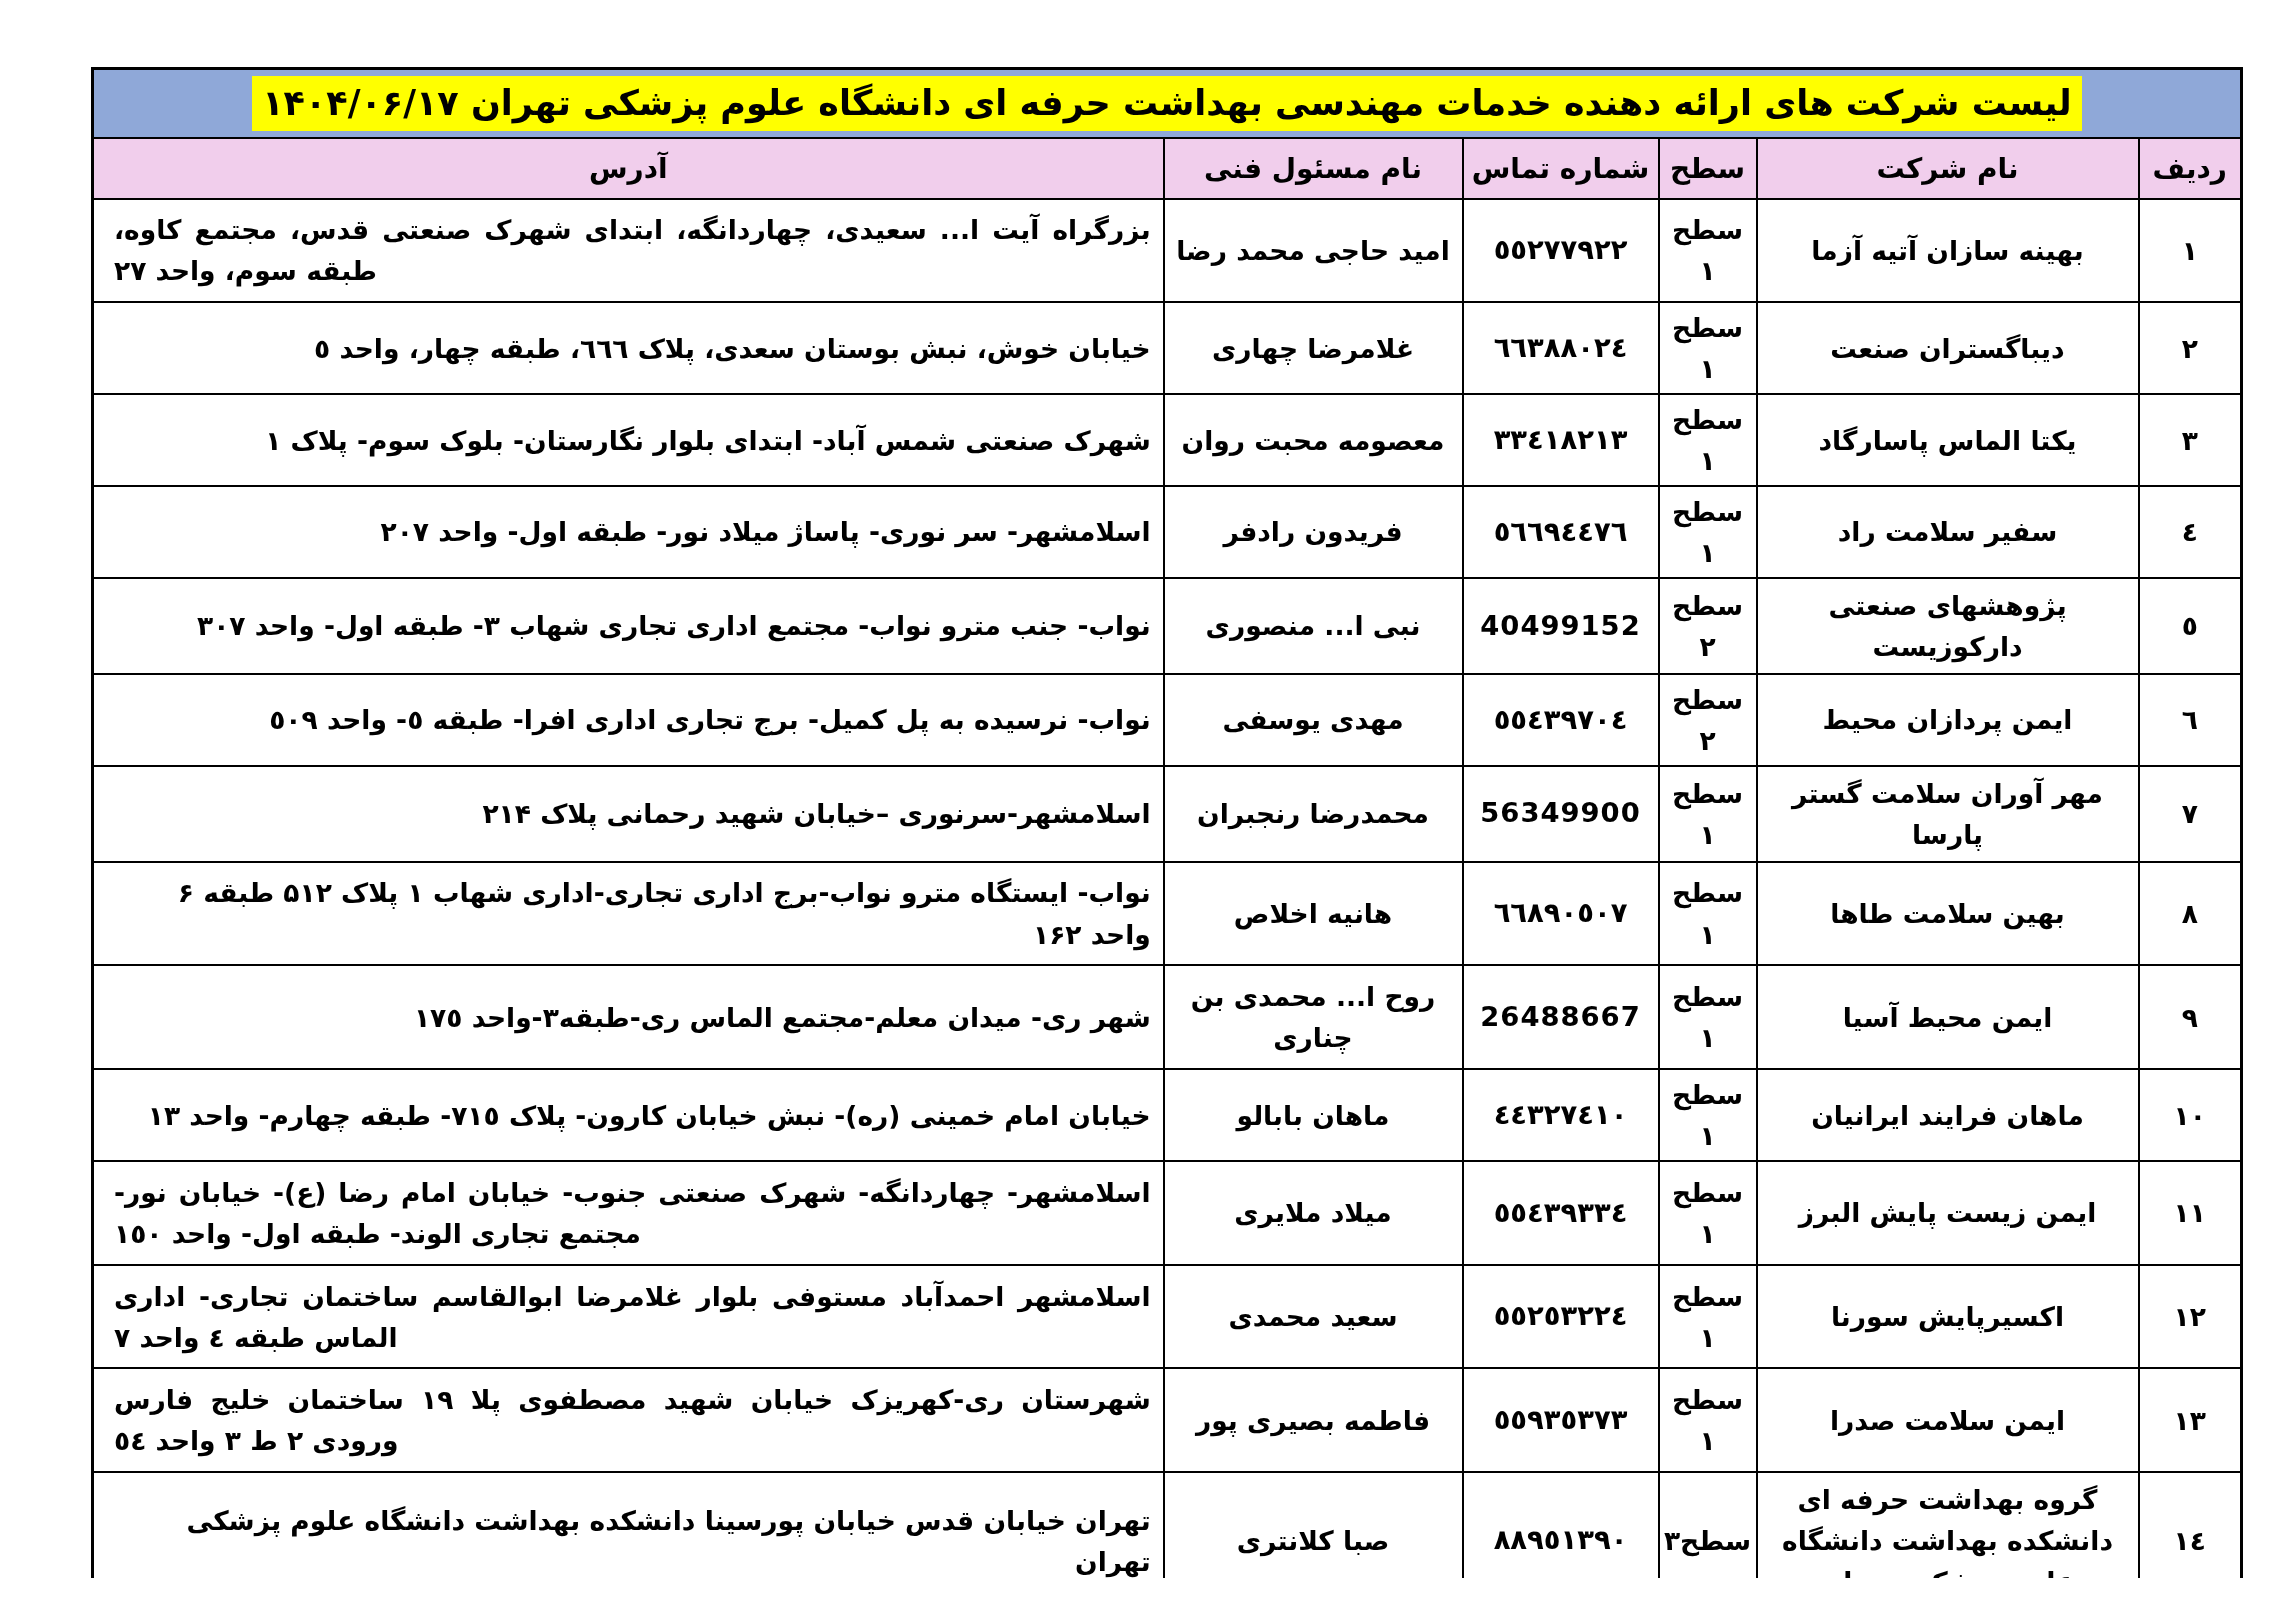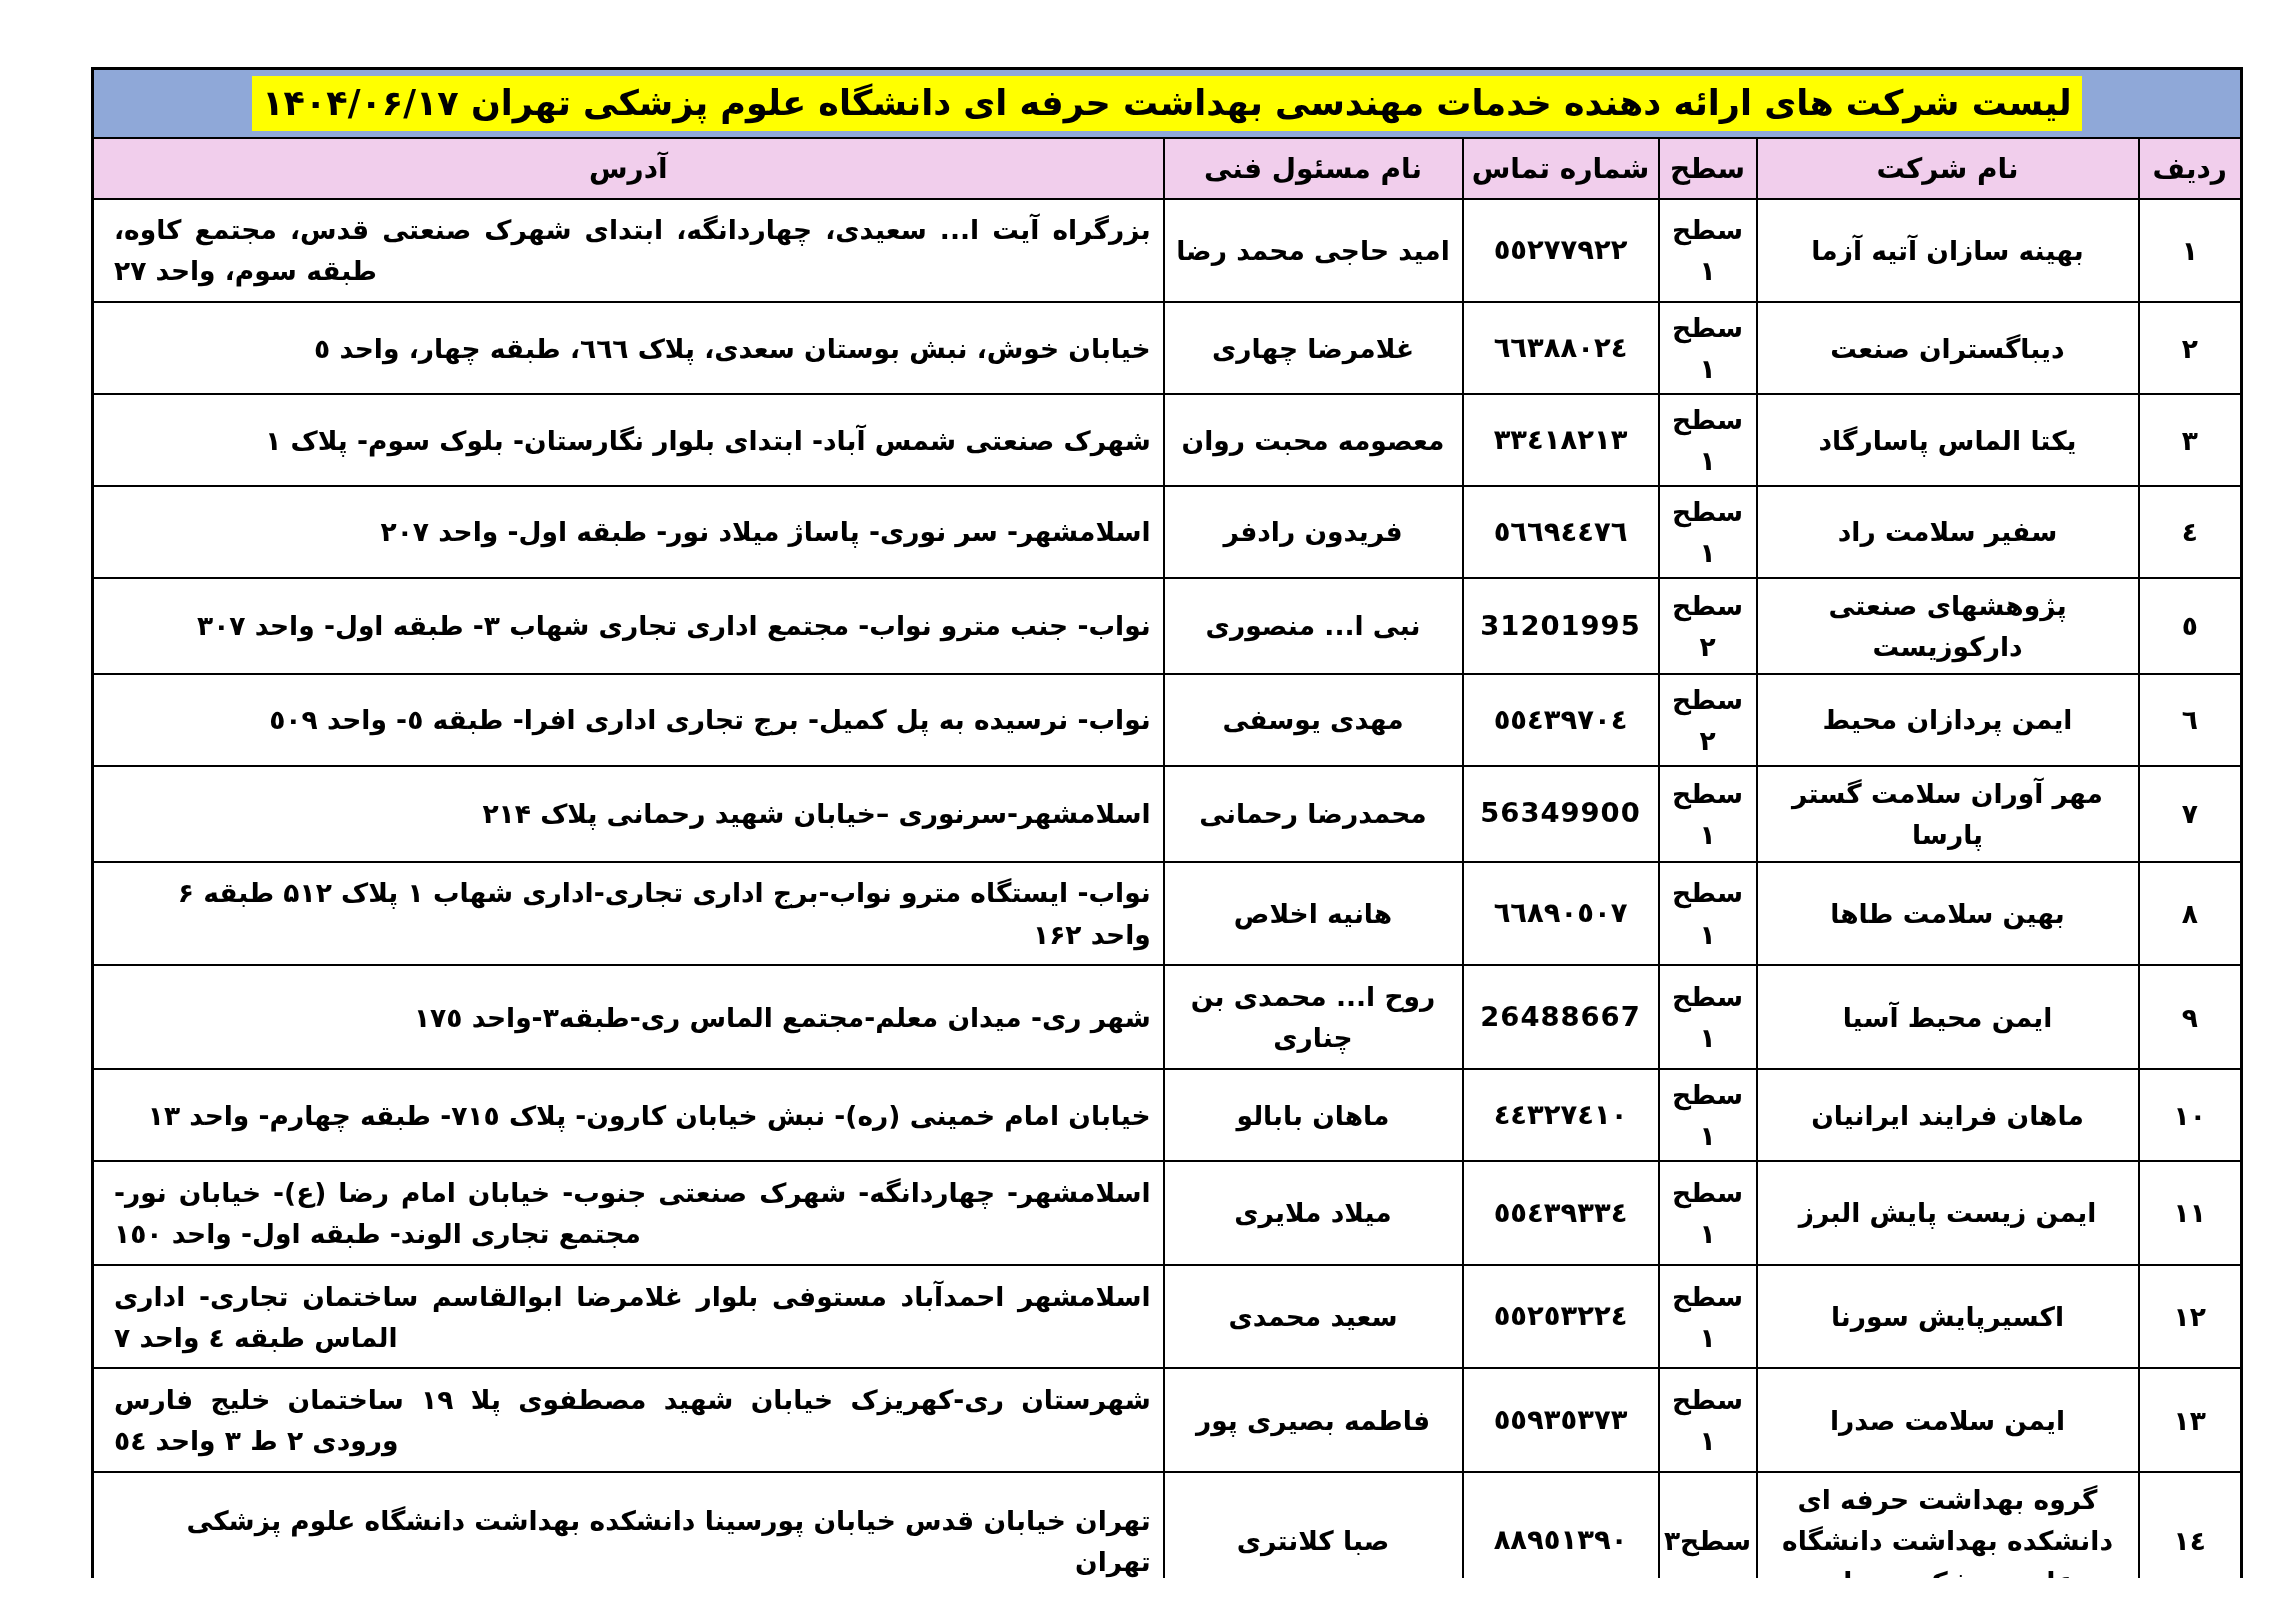--- a/index.html
+++ b/index.html
@@ -140,40 +140,40 @@
 ١</td>
           <td class="col-phone">٥٦٦٩٤٤٧٦</td>
           <td class="col-manager">فریدون رادفر</td>
           <td class="col-address">اسلامشهر- سر نوری- پاساژ میلاد نور- طبقه اول- واحد ۲۰۷</td>
         </tr>
         <tr>
           <td class="col-row">٥</td>
           <td class="col-company">پژوهشهای صنعتی دارکوزیست</td>
           <td class="col-level">سطح
 ٢</td>
-          <td class="col-phone">31201995</td>
+          <td class="col-phone">40499152</td>
           <td class="col-manager">نبی ا... منصوری</td>
           <td class="col-address">نواب- جنب مترو نواب- مجتمع اداری تجاری شهاب ۳- طبقه اول- واحد ۳۰۷</td>
         </tr>
         <tr>
           <td class="col-row">٦</td>
           <td class="col-company">ایمن پردازان محیط</td>
           <td class="col-level">سطح
 ٢</td>
           <td class="col-phone">٥٥٤٣٩٧٠٤</td>
           <td class="col-manager">مهدی یوسفی</td>
           <td class="col-address">نواب- نرسیده به پل کمیل- برج تجاری اداری افرا- طبقه ٥- واحد ٥٠٩</td>
         </tr>
         <tr>
           <td class="col-row">٧</td>
           <td class="col-company">مهر آوران سلامت گستر پارسا</td>
           <td class="col-level">سطح
 ١</td>
           <td class="col-phone">56349900</td>
-          <td class="col-manager">محمدرضا رحمانی</td>
+          <td class="col-manager">محمدرضا رنجبران</td>
           <td class="col-address">اسلامشهر-سرنوری –خیابان شهید رحمانی پلاک ۲۱۴</td>
         </tr>
         <tr>
           <td class="col-row">٨</td>
           <td class="col-company">بهین سلامت طاها</td>
           <td class="col-level">سطح
 ١</td>
           <td class="col-phone">٦٦٨٩٠٥٠٧</td>
           <td class="col-manager">هانیه اخلاص</td>
           <td class="col-address">نواب- ایستگاه مترو نواب-برج اداری تجاری-اداری شهاب ۱ پلاک ۵۱۲ طبقه ۶ واحد ۱۶۲</td>

